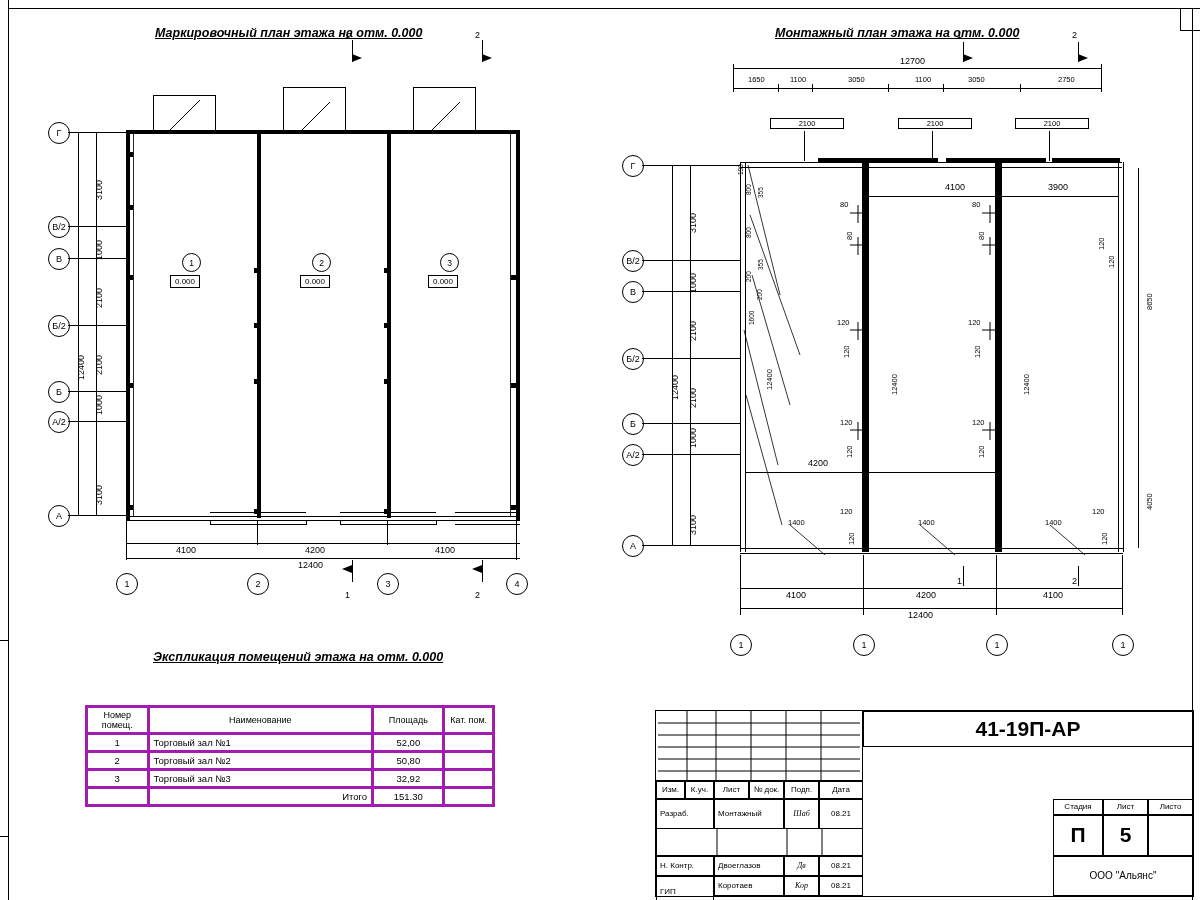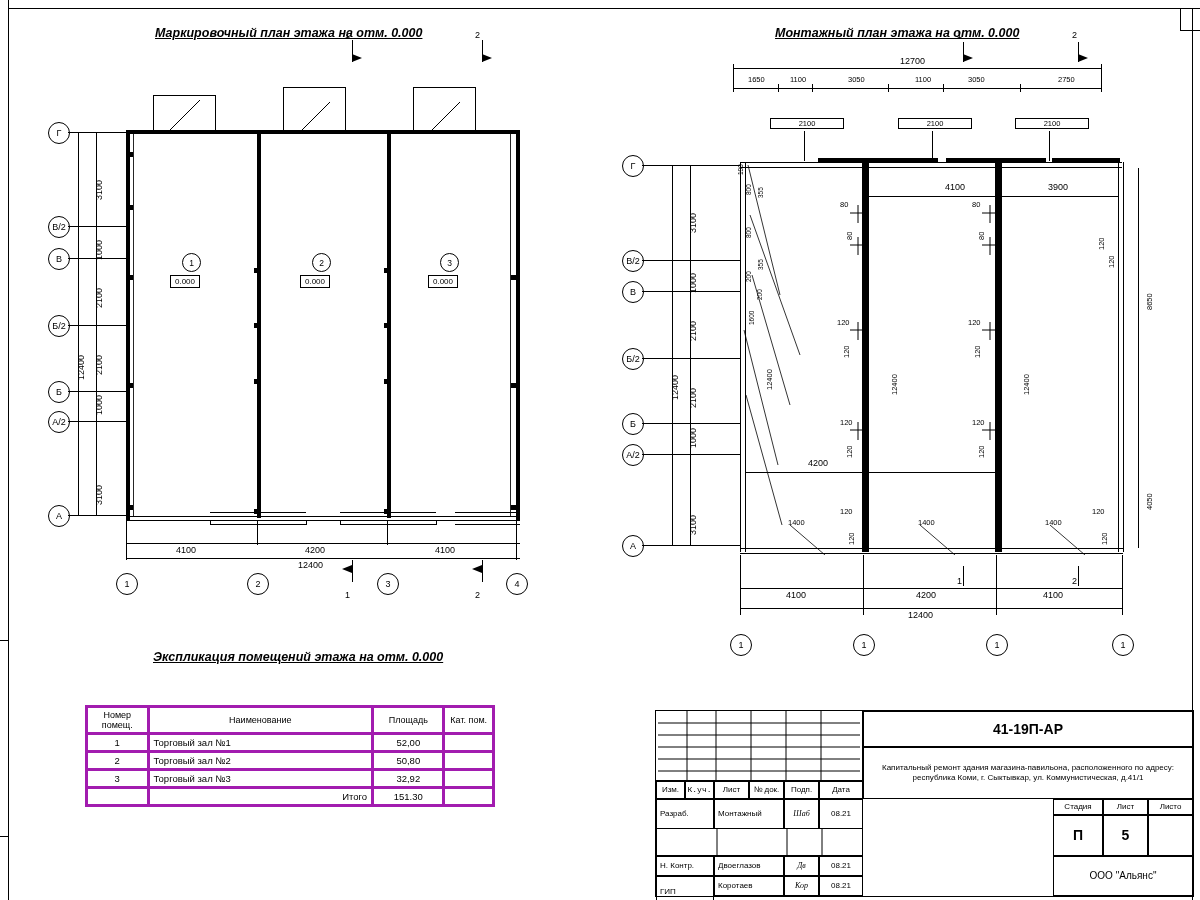--- a/index.html
+++ b/index.html
@@ -55,21 +55,21 @@
   table.exp td,table.exp th{border:3px solid #a21caf;padding:2px 4px;}
   table.exp th{font-weight:normal;text-align:center;font-size:9px;}
   .tc{text-align:center;}
   .tr{text-align:right;}
 
   
   .stamp{position:absolute;border:1px solid #000;}
   .stamp .cell{position:absolute;box-sizing:border-box;border:1px solid #000;
     font-size:8px;display:flex;align-items:center;justify-content:center;
     text-align:center;line-height:1.05;padding:0 2px;overflow:hidden;}
-  .stamp .cell.big{font-size:14px;font-weight:bold;}
+  .stamp .cell.big{font-size:21px;font-weight:bold;}
   .stamp .cell.left{justify-content:flex-start;padding-left:3px;}
   .stamp .cell.nb{border:none;}
   .sig{font-family:"Liberation Serif",serif;font-style:italic;font-size:11px;}
 
   .tick{position:absolute;background:#000;}
   .arrowlbl{position:absolute;font-size:9px;}
 </style>
 </head>
 <body>
 
@@ -446,21 +446,21 @@
           <line x1="0" y1="12" x2="207" y2="12"></line>
           <line x1="0" y1="24" x2="207" y2="24"></line>
           <line x1="0" y1="36" x2="207" y2="36"></line>
           <line x1="0" y1="48" x2="207" y2="48"></line>
           <line x1="0" y1="60" x2="207" y2="60"></line>
         </g>
       </svg>
     </div>
 
     <div class="cell" style="left:0;top:70px;width:29px;height:18px;">Изм.</div>
-    <div class="cell" style="left:29px;top:70px;width:29px;height:18px;font-family:Liberation Mono, monospace;">К.уч.</div>
+    <div class="cell" style="left:29px;top:70px;width:29px;height:18px;">К.уч.</div>
     <div class="cell" style="left:58px;top:70px;width:35px;height:18px;">Лист</div>
     <div class="cell" style="left:93px;top:70px;width:35px;height:18px;">№ док.</div>
     <div class="cell" style="left:128px;top:70px;width:35px;height:18px;">Подп.</div>
     <div class="cell" style="left:163px;top:70px;width:44px;height:18px;">Дата</div>
 
     <div class="cell left" style="left:0;top:88px;width:58px;height:30px;">Разраб.</div>
     <div class="cell left" style="left:58px;top:88px;width:70px;height:30px;">Монтажный</div>
     <div class="cell sig" style="left:128px;top:88px;width:35px;height:30px;">Шаб</div>
     <div class="cell" style="left:163px;top:88px;width:44px;height:30px;">08.21</div>
 
@@ -478,21 +478,20 @@
     <div class="cell left" style="left:58px;top:145px;width:70px;height:20px;">Двоеглазов</div>
     <div class="cell sig" style="left:128px;top:145px;width:35px;height:20px;">Дв</div>
     <div class="cell" style="left:163px;top:145px;width:44px;height:20px;">08.21</div>
 
     <div class="cell left" style="left:0;top:165px;width:58px;height:32px;">ГИП</div>
     <div class="cell left" style="left:58px;top:165px;width:70px;height:20px;">Коротаев</div>
     <div class="cell sig" style="left:128px;top:165px;width:35px;height:20px;">Кор</div>
     <div class="cell" style="left:163px;top:165px;width:44px;height:20px;">08.21</div>
 
     <div class="cell big" style="left:207px;top:0;width:330px;height:36px;">41-19П-АР</div>
-    <div class="cell" style="left:207px;top:36px;width:330px;height:52px;font-size:8px;line-height:1.25;">Капитальный ремонт здания магазина-павильона, расположенного по адресу: республика Коми, г. Сыктывкар, ул. Коммунистическая, д.41/1</div>
 
     <div class="cell" style="left:397px;top:88px;width:50px;height:16px;">Стадия</div>
     <div class="cell" style="left:447px;top:88px;width:45px;height:16px;">Лист</div>
     <div class="cell" style="left:492px;top:88px;width:45px;height:16px;">Листо</div>
     <div class="cell big" style="left:397px;top:104px;width:50px;height:41px;">П</div>
     <div class="cell big" style="left:447px;top:104px;width:45px;height:41px;">5</div>
     <div class="cell big" style="left:492px;top:104px;width:45px;height:41px;"></div>
 
     <div class="cell" style="left:397px;top:145px;width:140px;height:40px;font-size:10px;">ООО "Альянс"</div>
   </div>

